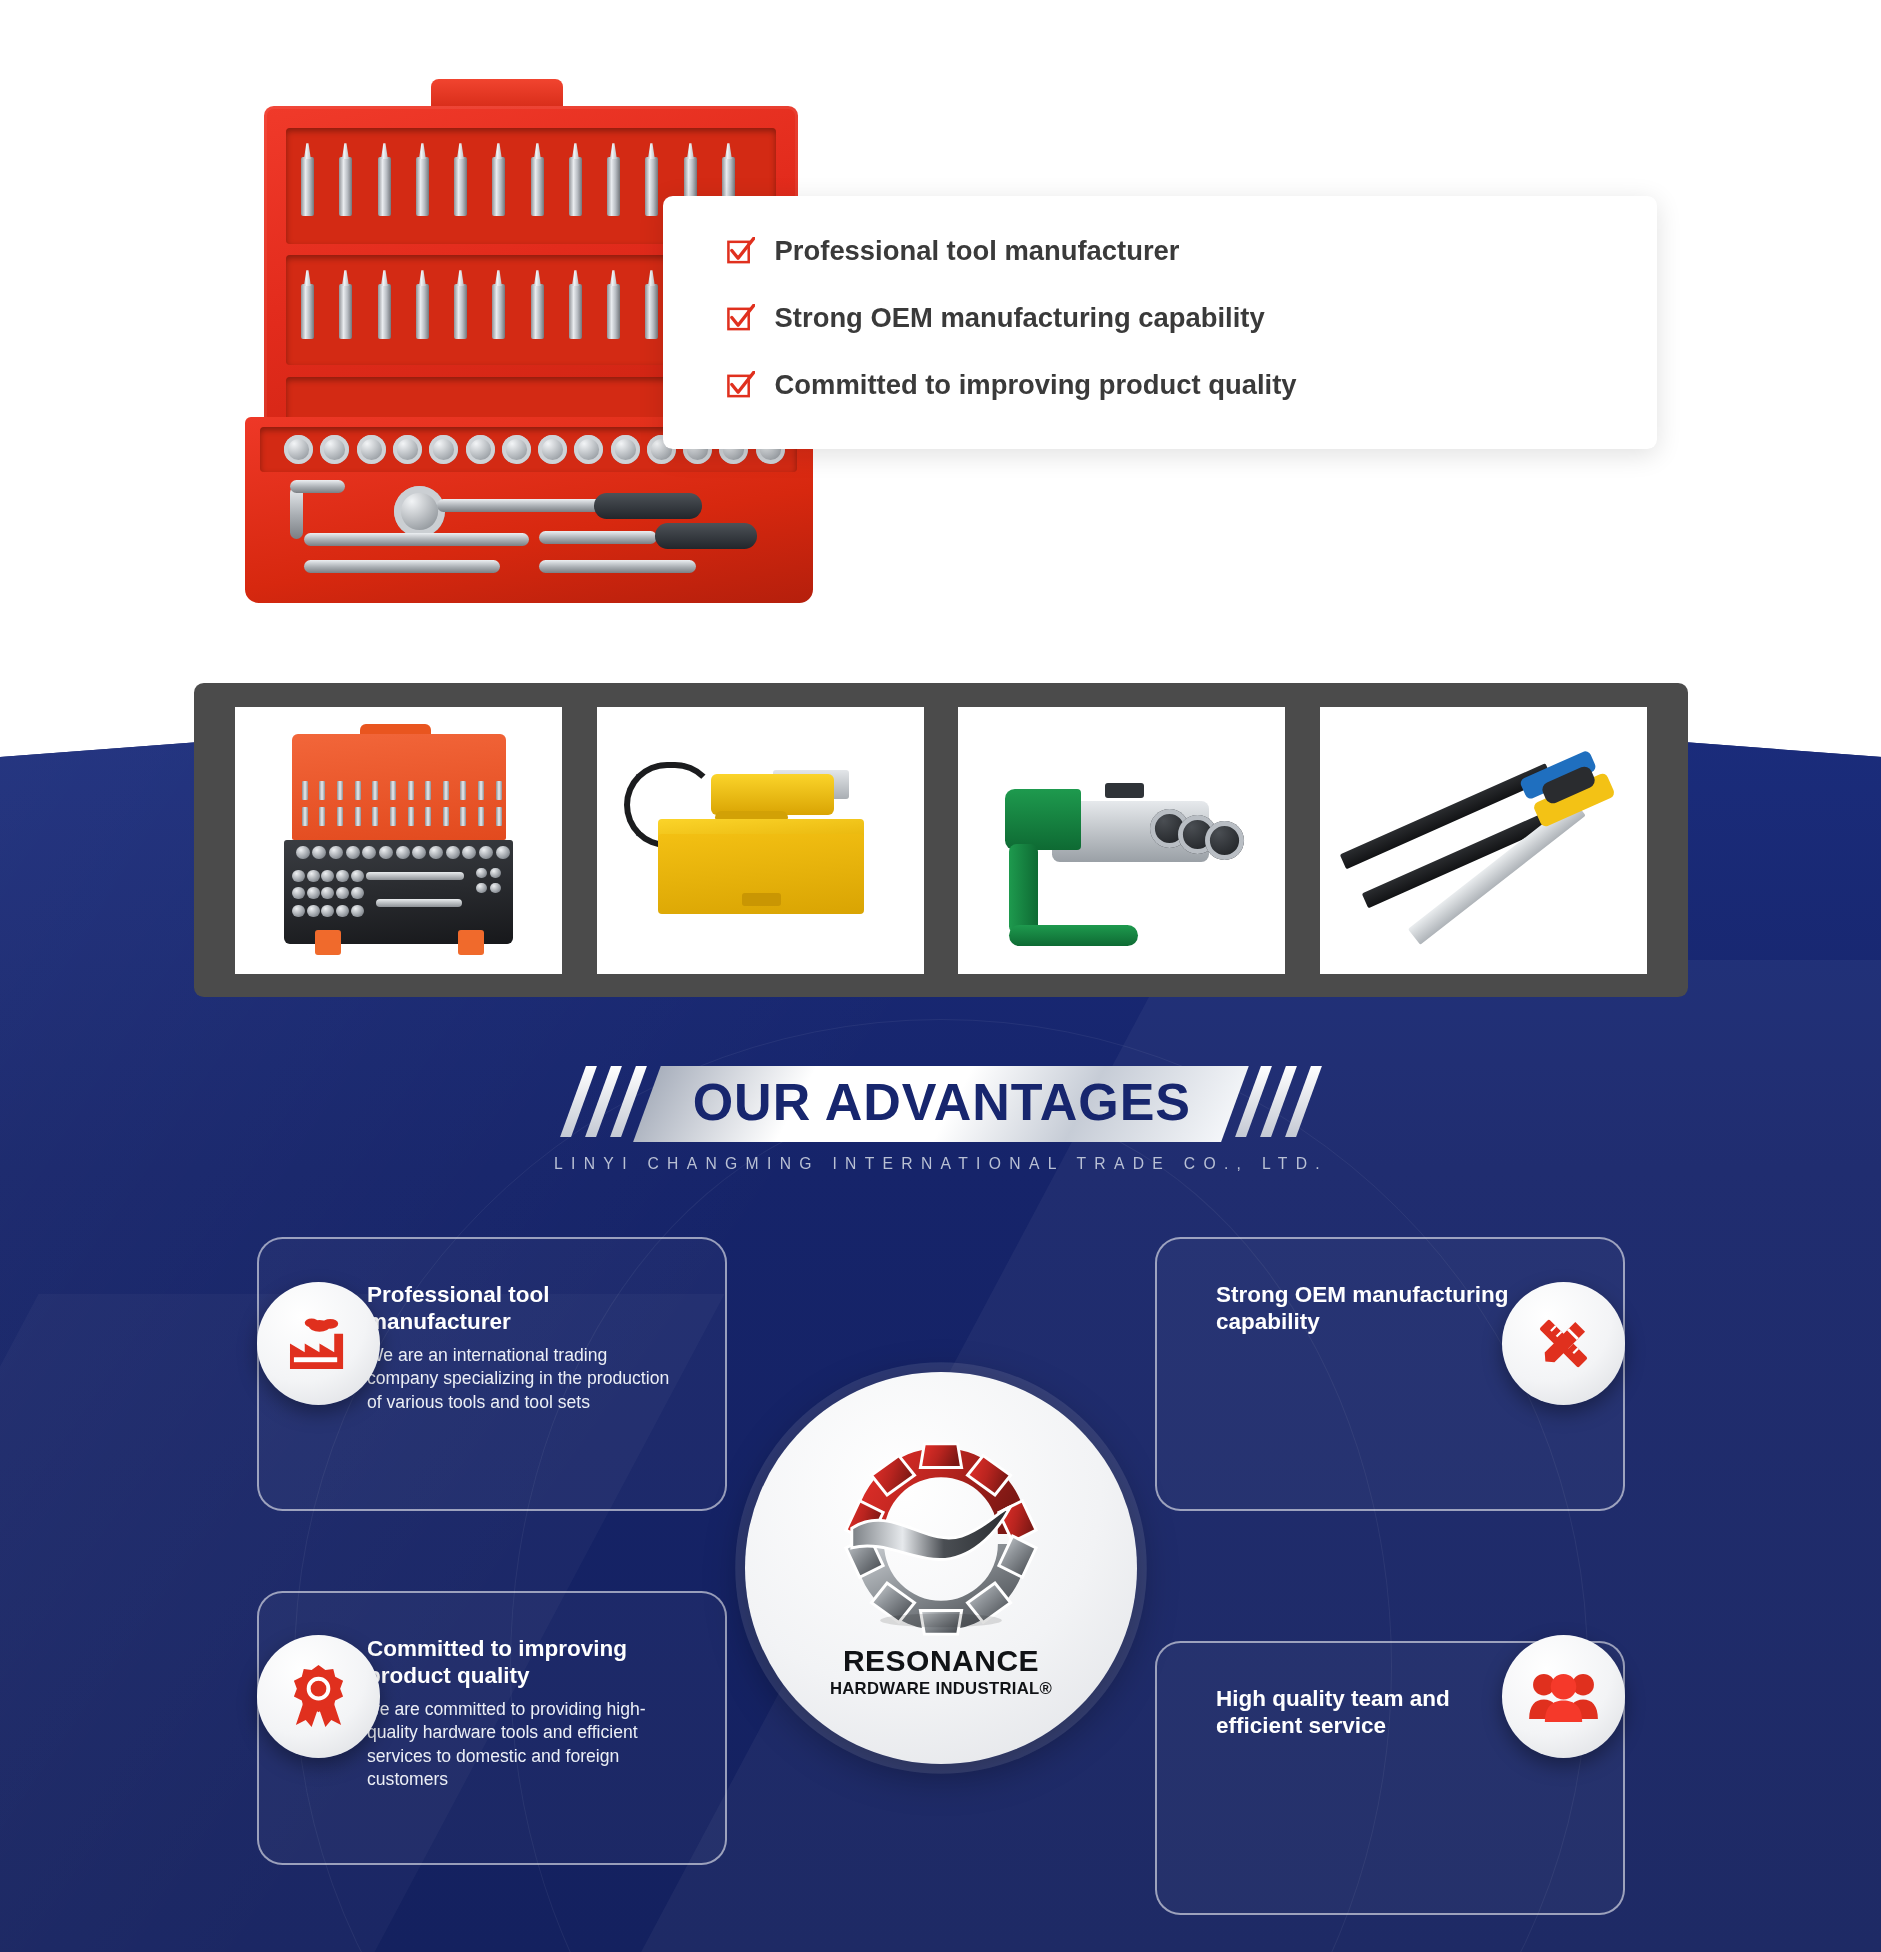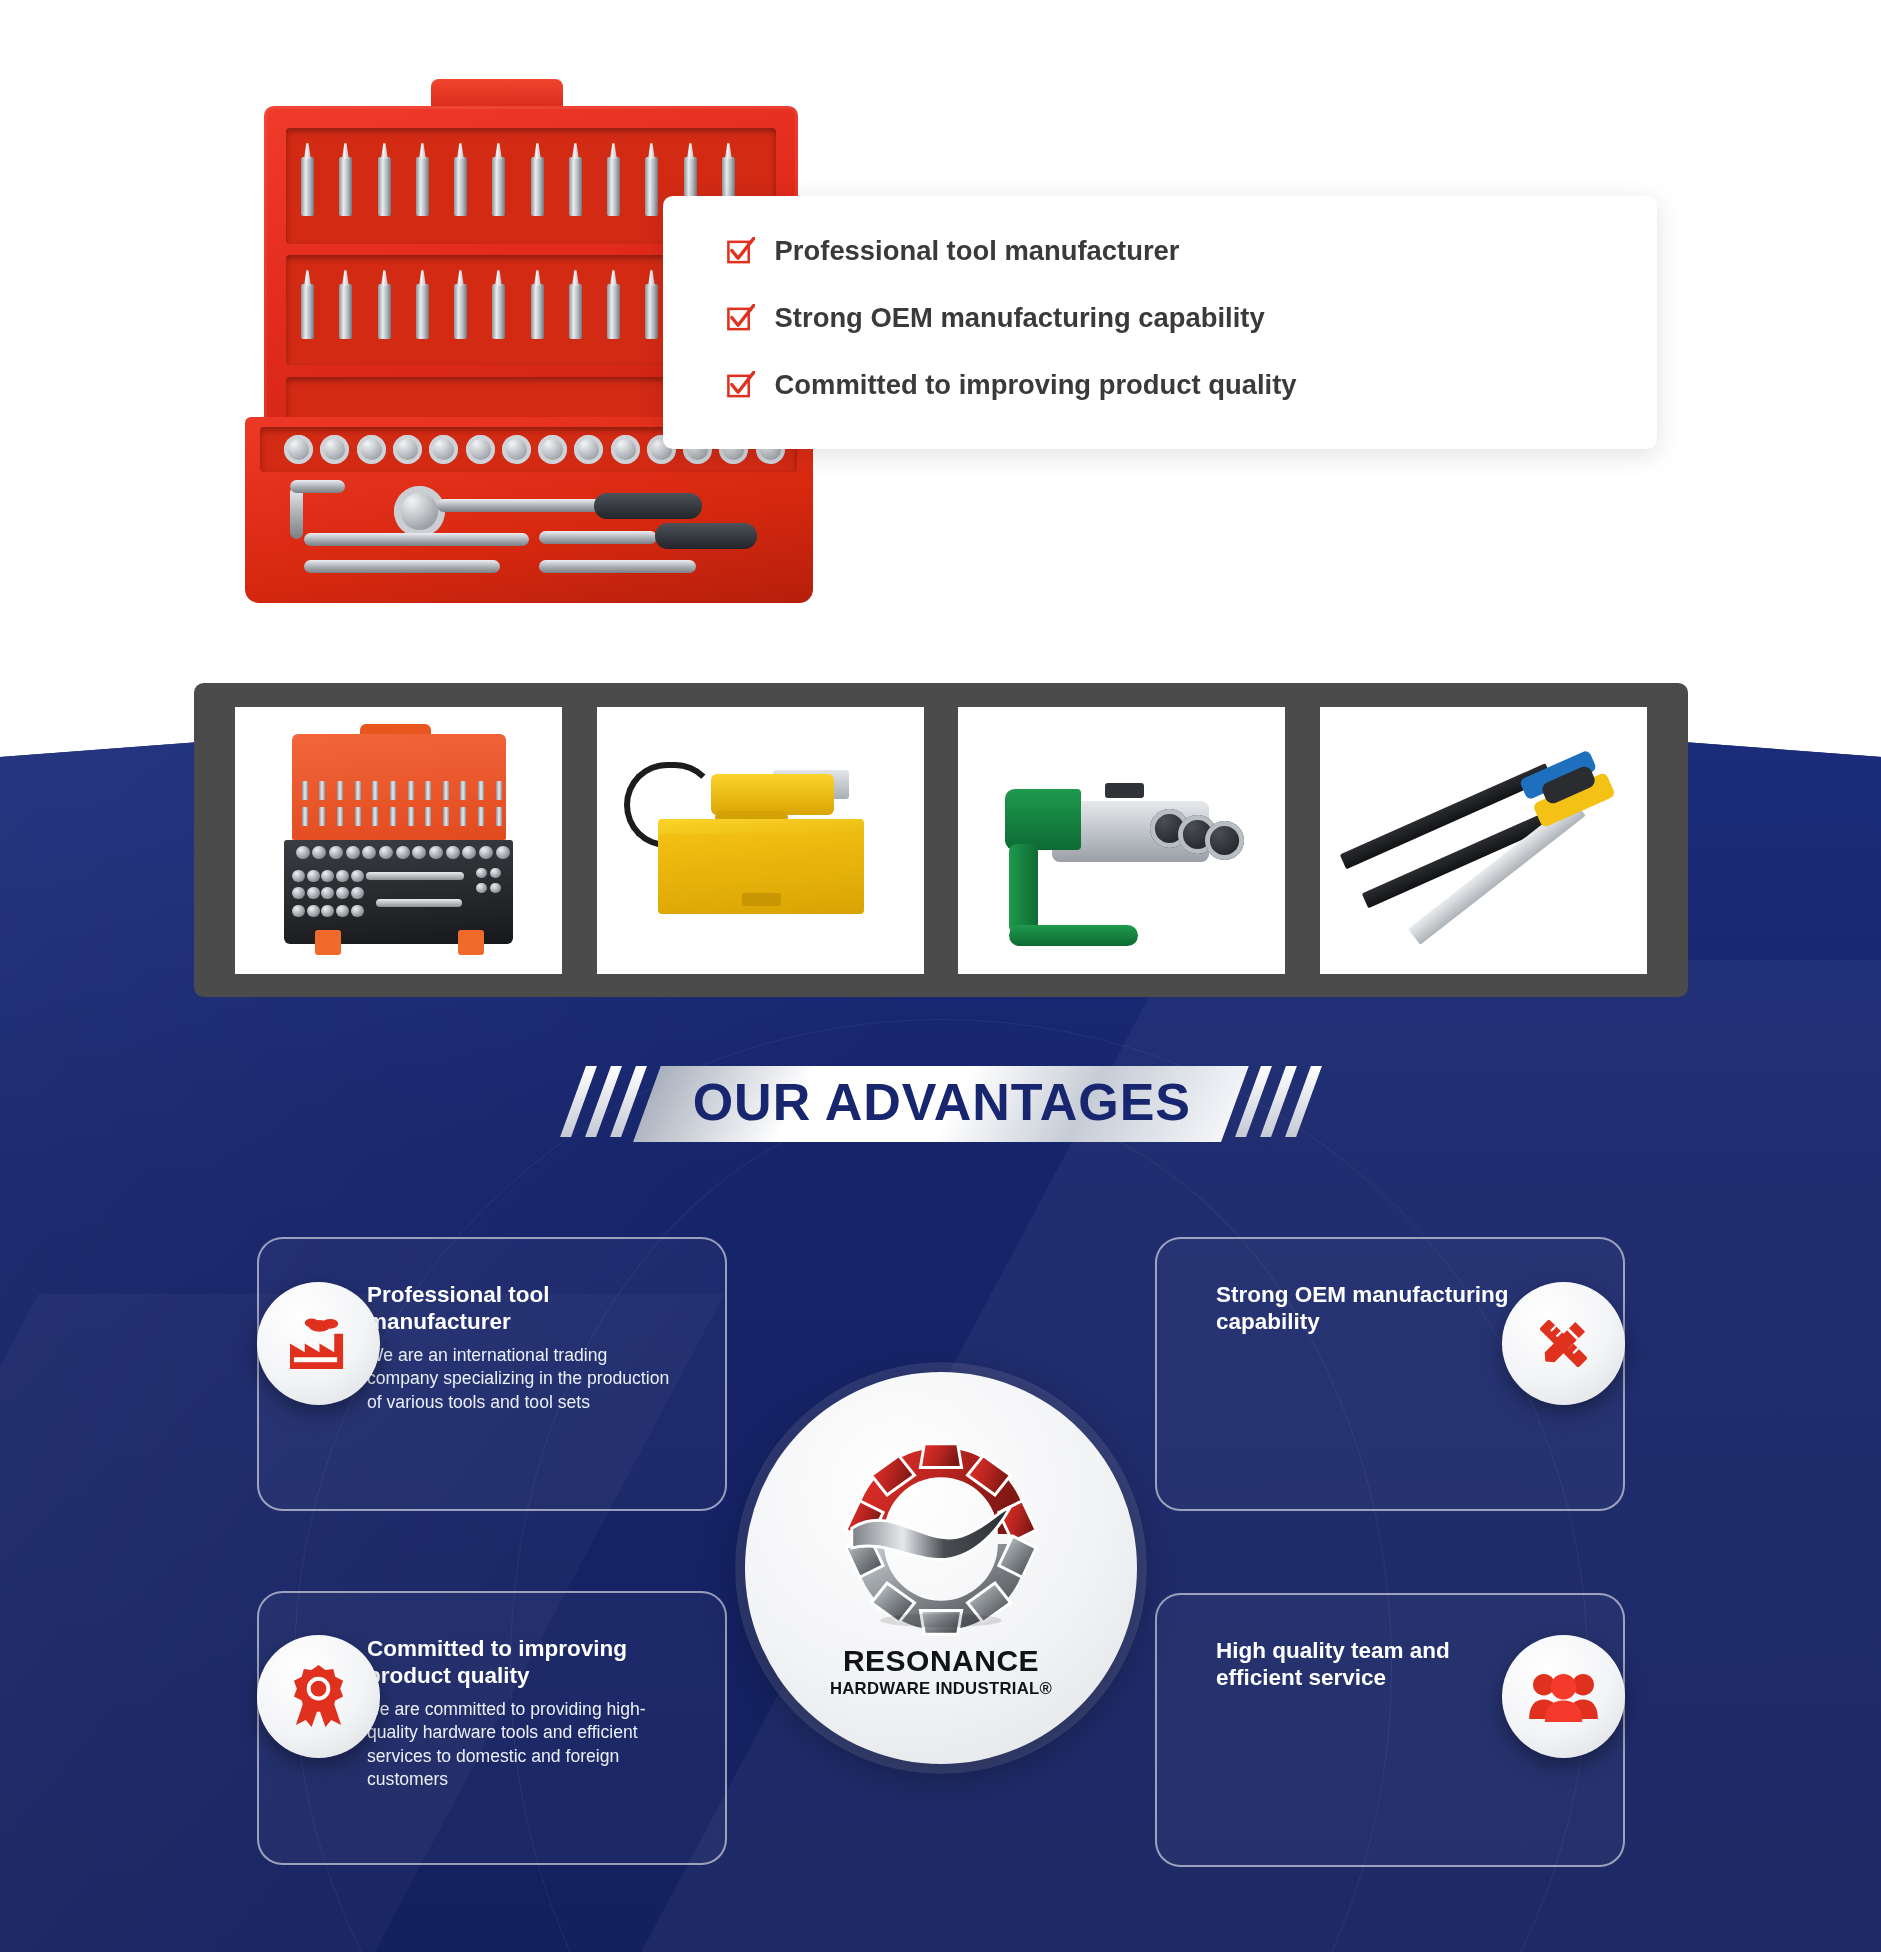--- a/index.html
+++ b/index.html
@@ -193,21 +193,21 @@
   
   .card {
     position:absolute; width:470px; height:274px;
     border:2px solid rgba(255,255,255,.55);
     border-radius:25.5px;
     background:rgba(255,255,255,.035);
   }
   #card-tl { left:257px; top:1237px; }
   #card-tr { left:1155px; top:1237px; }
   #card-bl { left:257px; top:1591px; }
-  #card-br { left:1155px; top:1593px; }
+  #card-br { left:1155px; top:1641px; }
 
   .card-text { position:absolute; width:304px; }
   #card-tl .card-text { left:108px; top:43px; }
   #card-tr .card-text { left:59px;  top:43px; }
   #card-bl .card-text { left:108px; top:43px; }
   #card-br .card-text { left:59px;  top:43px; }
 
   .card-h {
     font-size:22.5px; font-weight:bold; color:#ffffff; line-height:1.18;
     margin-bottom:8.8px;
@@ -475,20 +475,21 @@
     </span>
     <span id="ribbon-plate">
       <span id="adv-title">OUR ADVANTAGES</span>
     </span>
     <span class="slash-group">
       <span class="slash"></span>
       <span class="slash"></span>
       <span class="slash"></span>
     </span>
   </div>
+  <div id="adv-sub">LINYI CHANGMING INTERNATIONAL TRADE CO., LTD.</div>
 </div>
 
 <div class="card" id="card-tl">
   <div class="card-text">
     <div class="card-h">Professional tool manufacturer</div>
     <div class="card-p">We are an international trading company specializing in the production of various tools and tool sets</div>
   </div>
 </div>
 
 <div class="card" id="card-tr">

